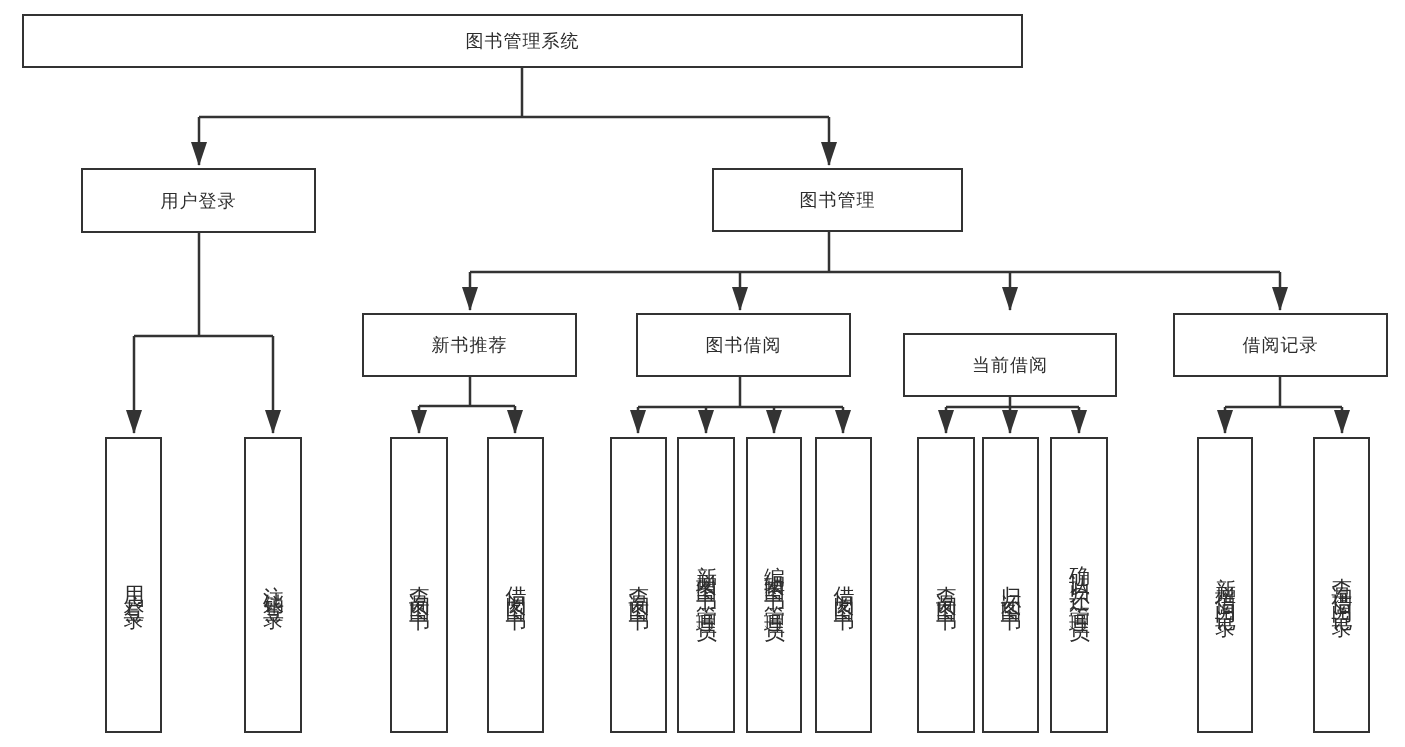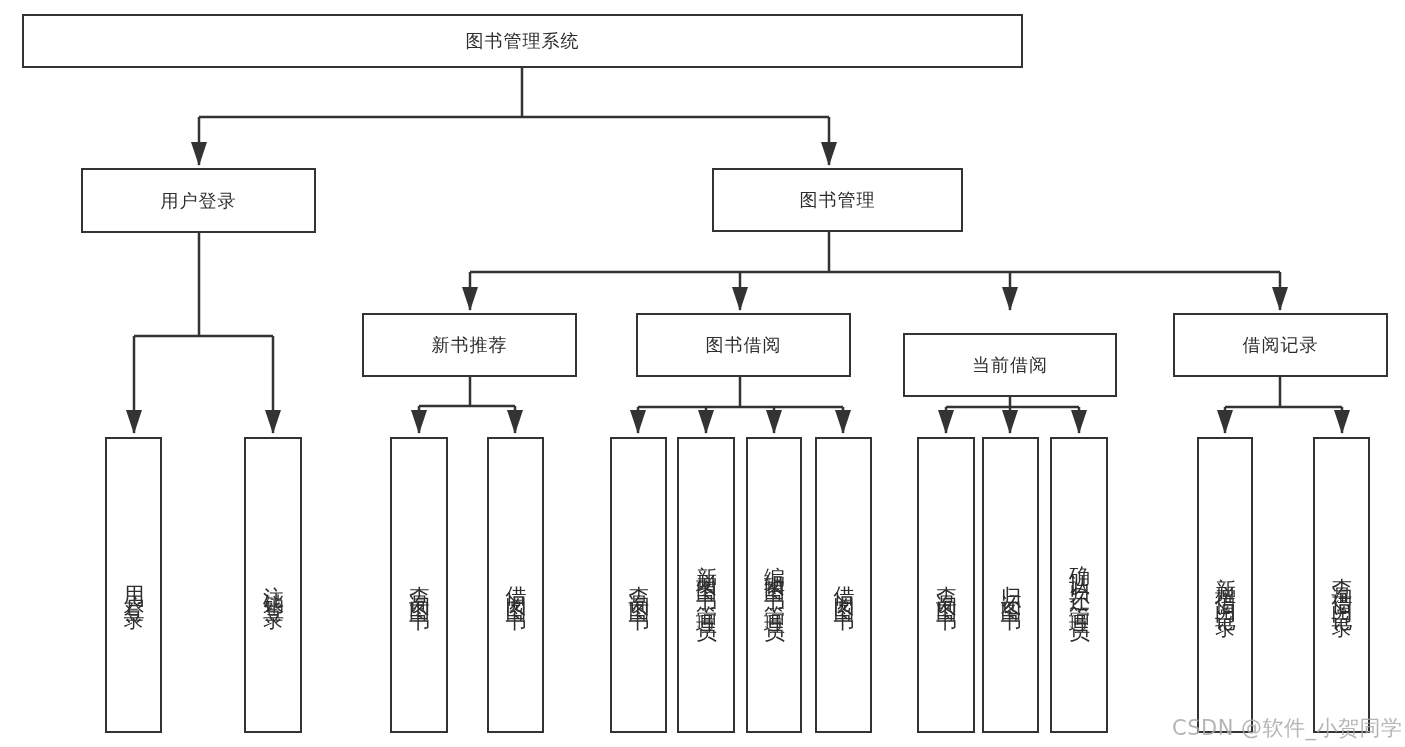--- a/index.html
+++ b/index.html
@@ -156,15 +156,14 @@
     <span class="lbl">确认归还（管理员）</span>
   </div>
 
   <div class="node leaf" style="left:1197px; top:437px; width:56px; height:296px;">
     <span class="lbl">新增借阅记录</span>
   </div>
   <div class="node leaf" style="left:1313px; top:437px; width:57px; height:296px;">
     <span class="lbl">查询借阅记录</span>
   </div>
 
-  <div class="watermark">CSDN @软件_小贺同学</div>
 
 </div>
 
 </body></html>

